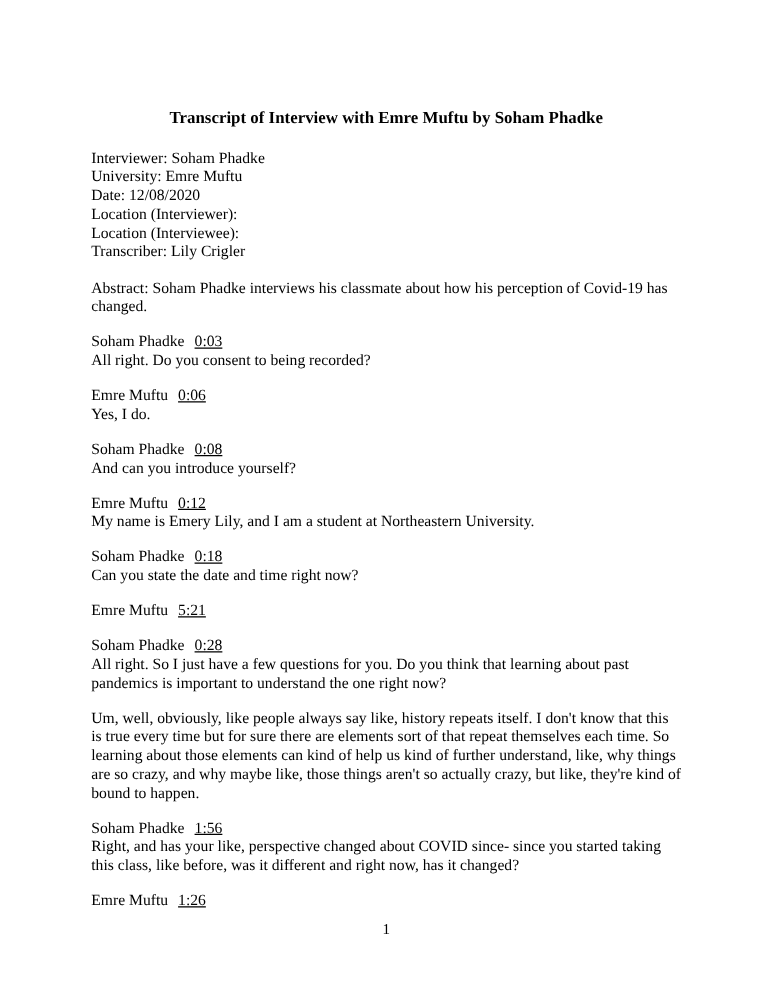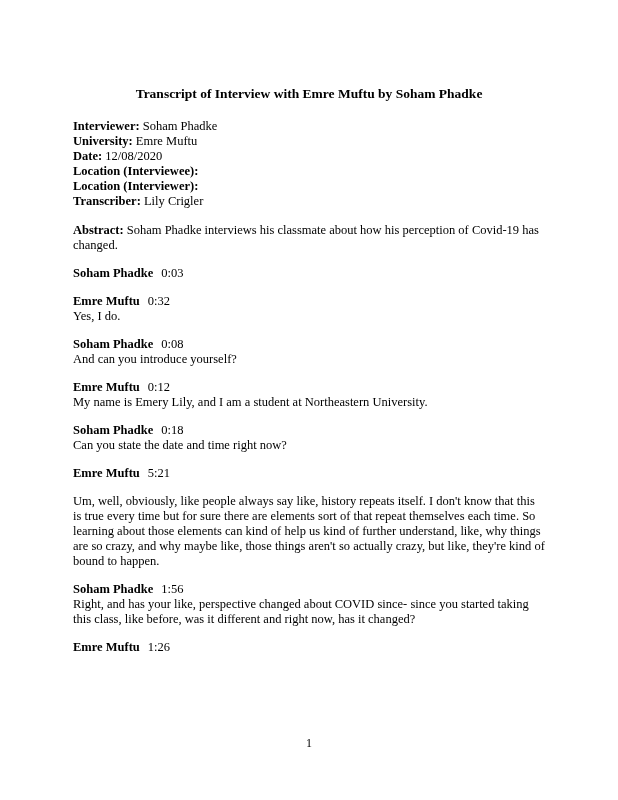--- a/index.html
+++ b/index.html
@@ -23,27 +23,27 @@
   }
   .title {
     font-size: 13.5px;
     line-height: 16px;
     font-weight: bold;
     text-align: center;
     margin-bottom: 17px;
   }
   .metadata { margin-bottom: 14px; }
   .meta-line { white-space: nowrap; }
-  .b { font-weight: bold; }
+  .b { font-weight: normal; }
   .meta-value { margin-left: 0.25em; }
   .abstract { margin-bottom: 13px; }
   .abstract .abstract-text { margin-left: 0.25em; }
   .entry { margin-bottom: 13px; }
   .speaker-line { }
-  .timestamp { margin-left: 8px; font-weight: normal; }
+  .timestamp { margin-left: 8px; font-weight: normal; text-decoration: underline; }
   .entry-text:empty { display: none; }
   .page-number {
     position: absolute;
     top: 736px;
     left: 0;
     right: 0;
     text-align: center;
     font-size: 12px;
     line-height: 14px;
   }
@@ -53,33 +53,34 @@
 
 <div class="page">
   <div class="content">
 
     <h1 class="title">Transcript of Interview with Emre Muftu by Soham Phadke</h1>
 
     <div class="metadata">
       <div class="meta-line"><span class="b">Interviewer:</span><span class="meta-value">Soham Phadke</span></div>
       <div class="meta-line"><span class="b">University:</span><span class="meta-value">Emre Muftu</span></div>
       <div class="meta-line"><span class="b">Date:</span><span class="meta-value">12/08/2020</span></div>
+      <div class="meta-line"><span class="b">Location (Interviewer):</span><span class="meta-value"></span></div>
       <div class="meta-line"><span class="b">Location (Interviewee):</span><span class="meta-value"></span></div>
-      <div class="meta-line"><span class="b">Location (Interviewer):</span><span class="meta-value"></span></div>
       <div class="meta-line"><span class="b">Transcriber:</span><span class="meta-value">Lily Crigler</span></div>
     </div>
 
     <p class="abstract"><span class="b">Abstract:</span><span class="abstract-text">Soham Phadke interviews his classmate about how his perception of Covid-19 has changed.</span></p>
 
     <div class="entry">
       <div class="speaker-line"><span class="b">Soham Phadke</span><span class="timestamp">0:03</span></div>
+      <div class="entry-text">All right. Do you consent to being recorded?</div>
     </div>
 
     <div class="entry">
-      <div class="speaker-line"><span class="b">Emre Muftu</span><span class="timestamp">0:32</span></div>
+      <div class="speaker-line"><span class="b">Emre Muftu</span><span class="timestamp">0:06</span></div>
       <div class="entry-text">Yes, I do.</div>
     </div>
 
     <div class="entry">
       <div class="speaker-line"><span class="b">Soham Phadke</span><span class="timestamp">0:08</span></div>
       <div class="entry-text">And can you introduce yourself?</div>
     </div>
 
     <div class="entry">
       <div class="speaker-line"><span class="b">Emre Muftu</span><span class="timestamp">0:12</span></div>
@@ -88,20 +89,24 @@
 
     <div class="entry">
       <div class="speaker-line"><span class="b">Soham Phadke</span><span class="timestamp">0:18</span></div>
       <div class="entry-text">Can you state the date and time right now?</div>
     </div>
 
     <div class="entry">
       <div class="speaker-line"><span class="b">Emre Muftu</span><span class="timestamp">5:21</span></div>
     </div>
 
+    <div class="entry">
+      <div class="speaker-line"><span class="b">Soham Phadke</span><span class="timestamp">0:28</span></div>
+      <div class="entry-text">All right. So I just have a few questions for you. Do you think that learning about past pandemics is important to understand the one right now?</div>
+    </div>
 
     <div class="entry">
       <div class="entry-text">Um, well, obviously, like people always say like, history repeats itself. I don't know that this is true every time but for sure there are elements sort of that repeat themselves each time. So learning about those elements can kind of help us kind of further understand, like, why things are so crazy, and why maybe like, those things aren't so actually crazy, but like, they're kind of bound to happen.</div>
     </div>
 
     <div class="entry">
       <div class="speaker-line"><span class="b">Soham Phadke</span><span class="timestamp">1:56</span></div>
       <div class="entry-text">Right, and has your like, perspective changed about COVID since- since you started taking this class, like before, was it different and right now, has it changed?</div>
     </div>
 

